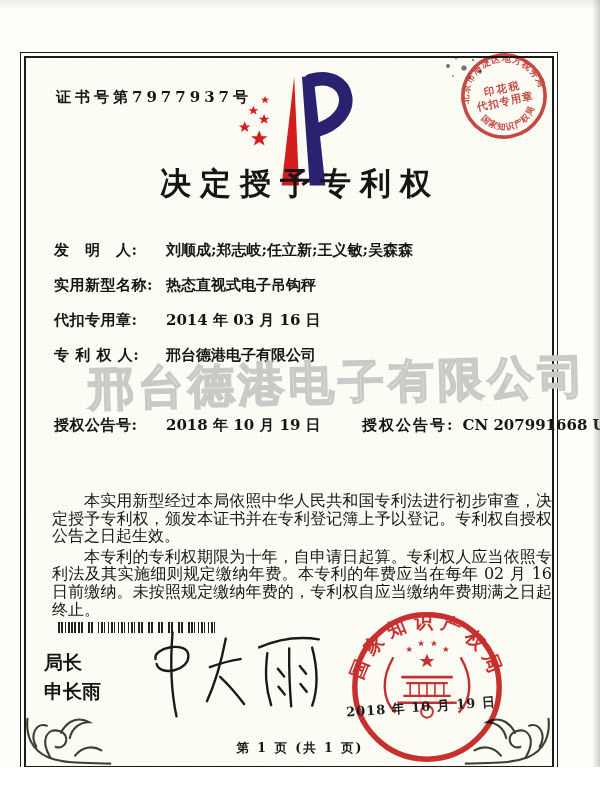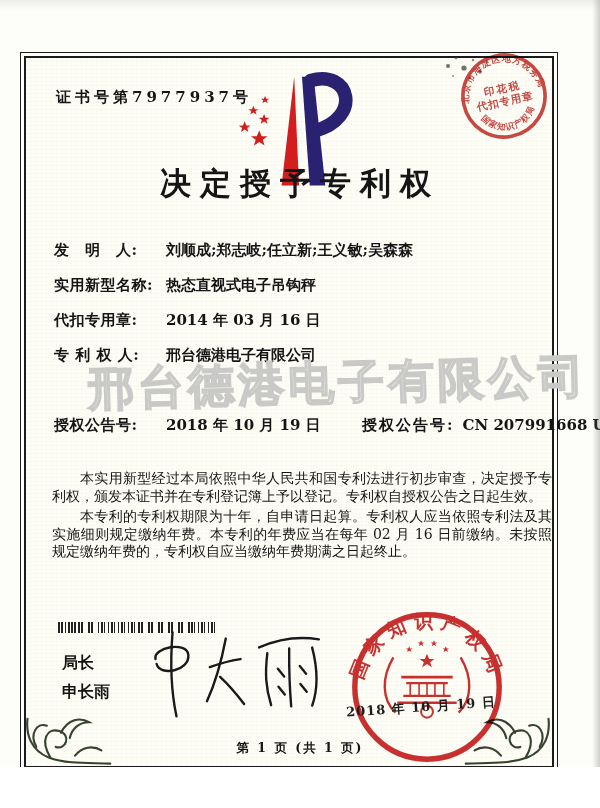--- a/index.html
+++ b/index.html
@@ -22,27 +22,27 @@
   .fields{position:absolute;left:54px;top:240px;width:470px;}
   .row{display:flex;height:35px;align-items:flex-start;font-size:15px;font-weight:600;line-height:20px;}
   .lbl{width:112px;flex:none;letter-spacing:0.5px;}
   .val{flex:1;}
   .row.last .val{flex:none;width:196px;}
   .lbl2{flex:none;letter-spacing:2px;text-align:center;}
   .val2{flex:none;margin-left:8px;}
   .watermark{position:absolute;left:88px;top:352px;width:520px;font-size:46px;font-weight:700;
         letter-spacing:4px;color:transparent;-webkit-text-stroke:1.6px #c9c9c7;
         transform:rotate(-1.5deg);white-space:nowrap;z-index:4;pointer-events:none;}
-  .paragraphs{position:absolute;left:52px;top:470px;width:500px;font-size:14px;
+  .paragraphs{position:absolute;left:52px;top:492px;width:500px;font-size:16px;
         line-height:17.6px;text-align:justify;z-index:2;}
   .paragraphs p{margin:0 0 3px 0;text-indent:2em;}
   .barcode{position:absolute;left:58px;top:622px;width:158px;height:11px;
         background:repeating-linear-gradient(90deg,#222 0 1.5px,transparent 1.5px 3px,
           #222 3px 5px,transparent 5px 6.5px,#222 6.5px 7.5px,transparent 7.5px 10px);}
-  .signer{position:absolute;left:62px;top:648px;font-size:16px;font-weight:600;line-height:29px;}
+  .signer{position:absolute;left:44px;top:648px;font-size:19px;font-weight:600;line-height:29px;}
   .signature{position:absolute;left:148px;top:626px;width:190px;height:94px;transform:rotate(-2deg);}
   .seal-bottom{position:absolute;left:338px;top:598px;width:178px;height:178px;
         opacity:.92;z-index:3;mix-blend-mode:multiply;}
   .seal-date{position:absolute;left:346px;top:698px;width:160px;font-size:13px;font-weight:600;
         color:#1d1d1d;transform:rotate(-4deg);z-index:5;letter-spacing:1px;}
   .stamp-top{position:absolute;left:444px;top:36px;width:120px;height:120px;
         transform:rotate(-12deg);opacity:.92;mix-blend-mode:multiply;z-index:3;}
   .splatter{position:absolute;left:440px;top:48px;width:60px;height:50px;z-index:2;}
   .footer{position:absolute;left:0;right:0;top:740px;text-align:center;font-size:12.5px;
         letter-spacing:2px;font-weight:600;}

